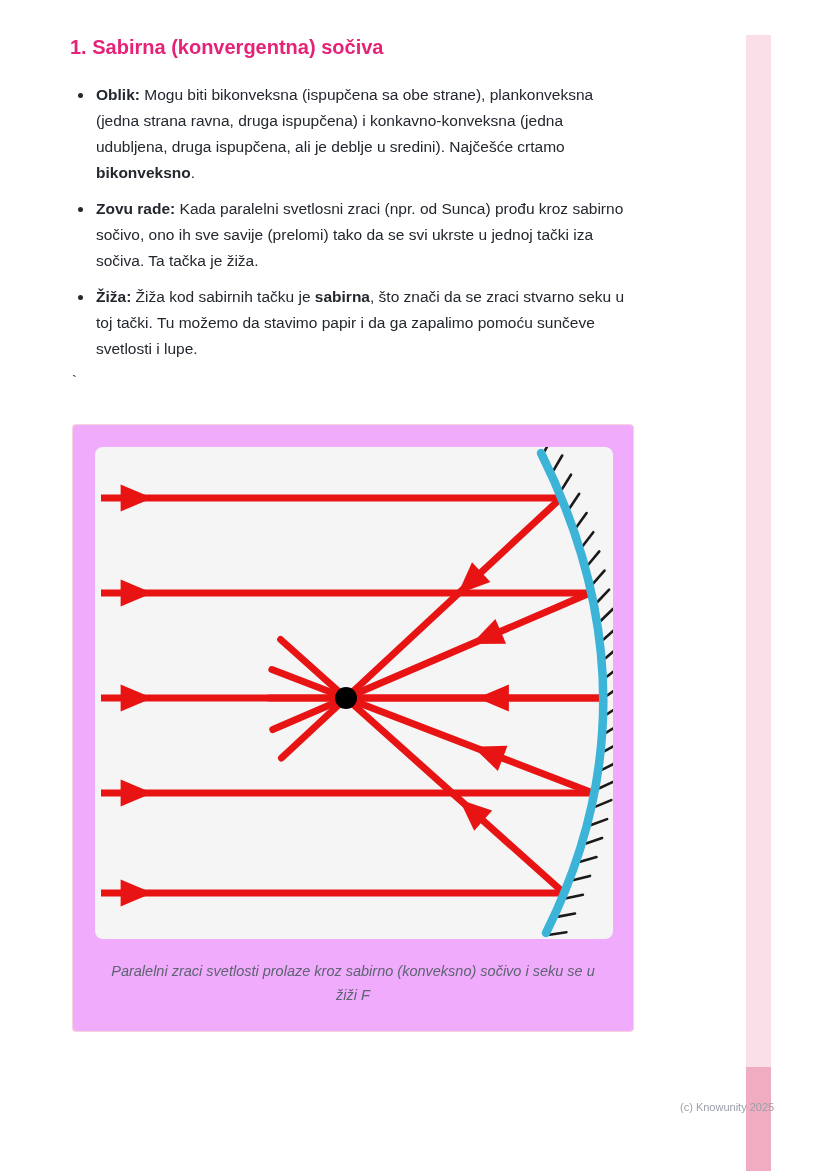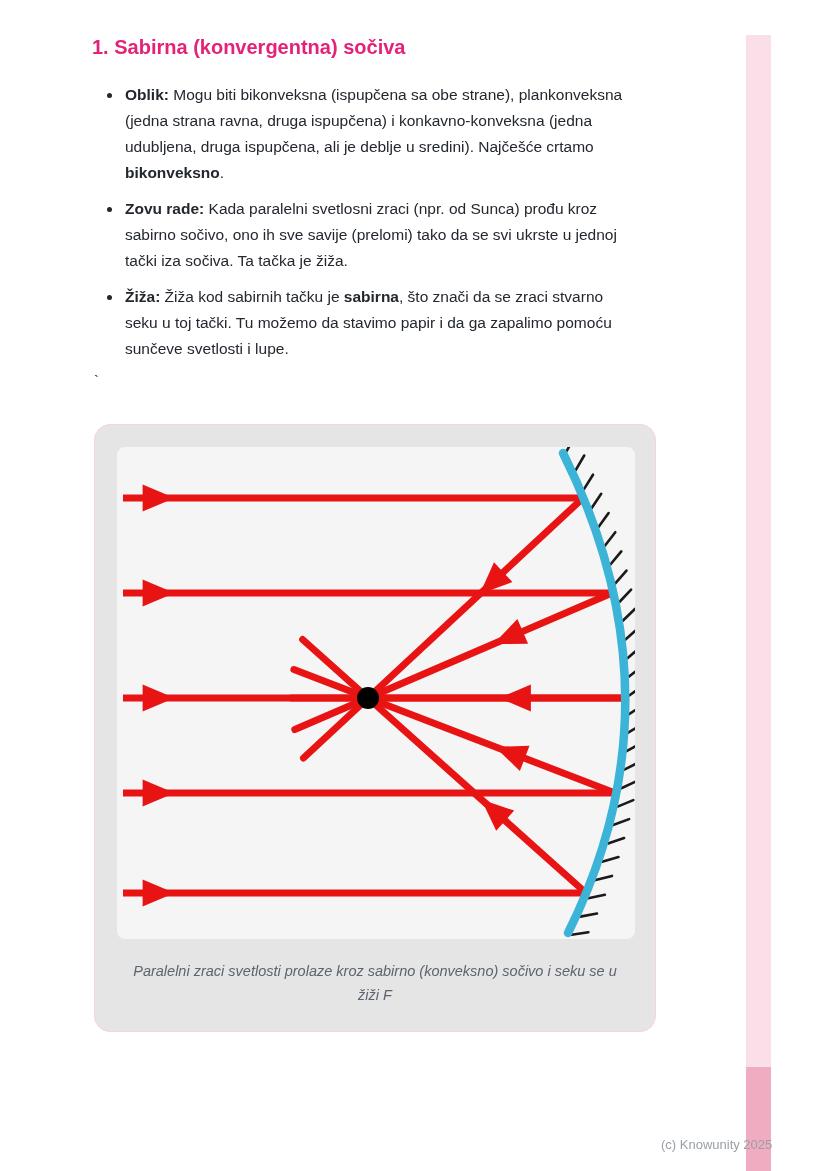--- a/index.html
+++ b/index.html
@@ -4,58 +4,58 @@
 <style>
   html,body{margin:0;padding:0;background:#ffffff;}
   .page{
     position:relative;
     width:828px;height:1171px;
     background:#ffffff;
     font-family:"Liberation Sans",sans-serif;
     color:#23272e;
     overflow:hidden;
   }
-  .content{padding:34px 198px 0 92px;}
+  .content{padding:34px 198px 0 70px;}
   .heading{
     font-size:20px;
     font-weight:700;
     color:#e52277;
     margin:0 0 22px 0;
     line-height:26px;
   }
   .intro{
     font-size:15.5px;
     line-height:29px;
     text-align:justify;
     margin:0 0 14px 0;
   }
   ul.bullets{
-    margin:7px;
+    margin:0;
     padding-left:24px;
     list-style:disc;
   }
   ul.bullets li{
     font-size:15.5px;
     line-height:26px;
     margin-bottom:10px;
     padding-left:2px;
   }
   .stray{
     margin:6px 0 0 2px;
     height:22px;
     font-size:15px;
     color:#23272e;
   }
   figure.figure-card{
     box-sizing:border-box;
     width:562px;
     margin:30px 0 0 2px;
-    background:#e5e5e5;
+    background:#f0abfc;
     border:1px solid #f6d3dd;
-    border-radius:16px;
+    border-radius:4px;
     padding:22px;
   }
   .diagram-panel{
     width:518px;height:492px;
     background:#f5f5f6;
     border-radius:8px;
     overflow:hidden;
   }
   .diagram-panel svg{display:block;width:100%;height:100%;}
   .caption{
@@ -74,25 +74,24 @@
     background:#fbdfe8;
   }
   .stripe-bottom{
     position:absolute;
     left:746px;top:1067px;
     width:25px;height:104px;
     background:#f0adc2;
   }
   .footer-credit{
     position:absolute;
-    top:1101px;left:661px;
-    font-size:13px;
+    top:1101px;left:680px;
+    font-size:11px;
     color:#9aa0a8;
     z-index:3;
-    margin-top:36px;
   }
   strong{font-weight:700;}
 </style>
 </head>
 <body>
 
 <div class="page">
   <div class="content">
     <h1 class="heading">1. Sabirna (konvergentna) sočiva</h1>
     <ul class="bullets">

